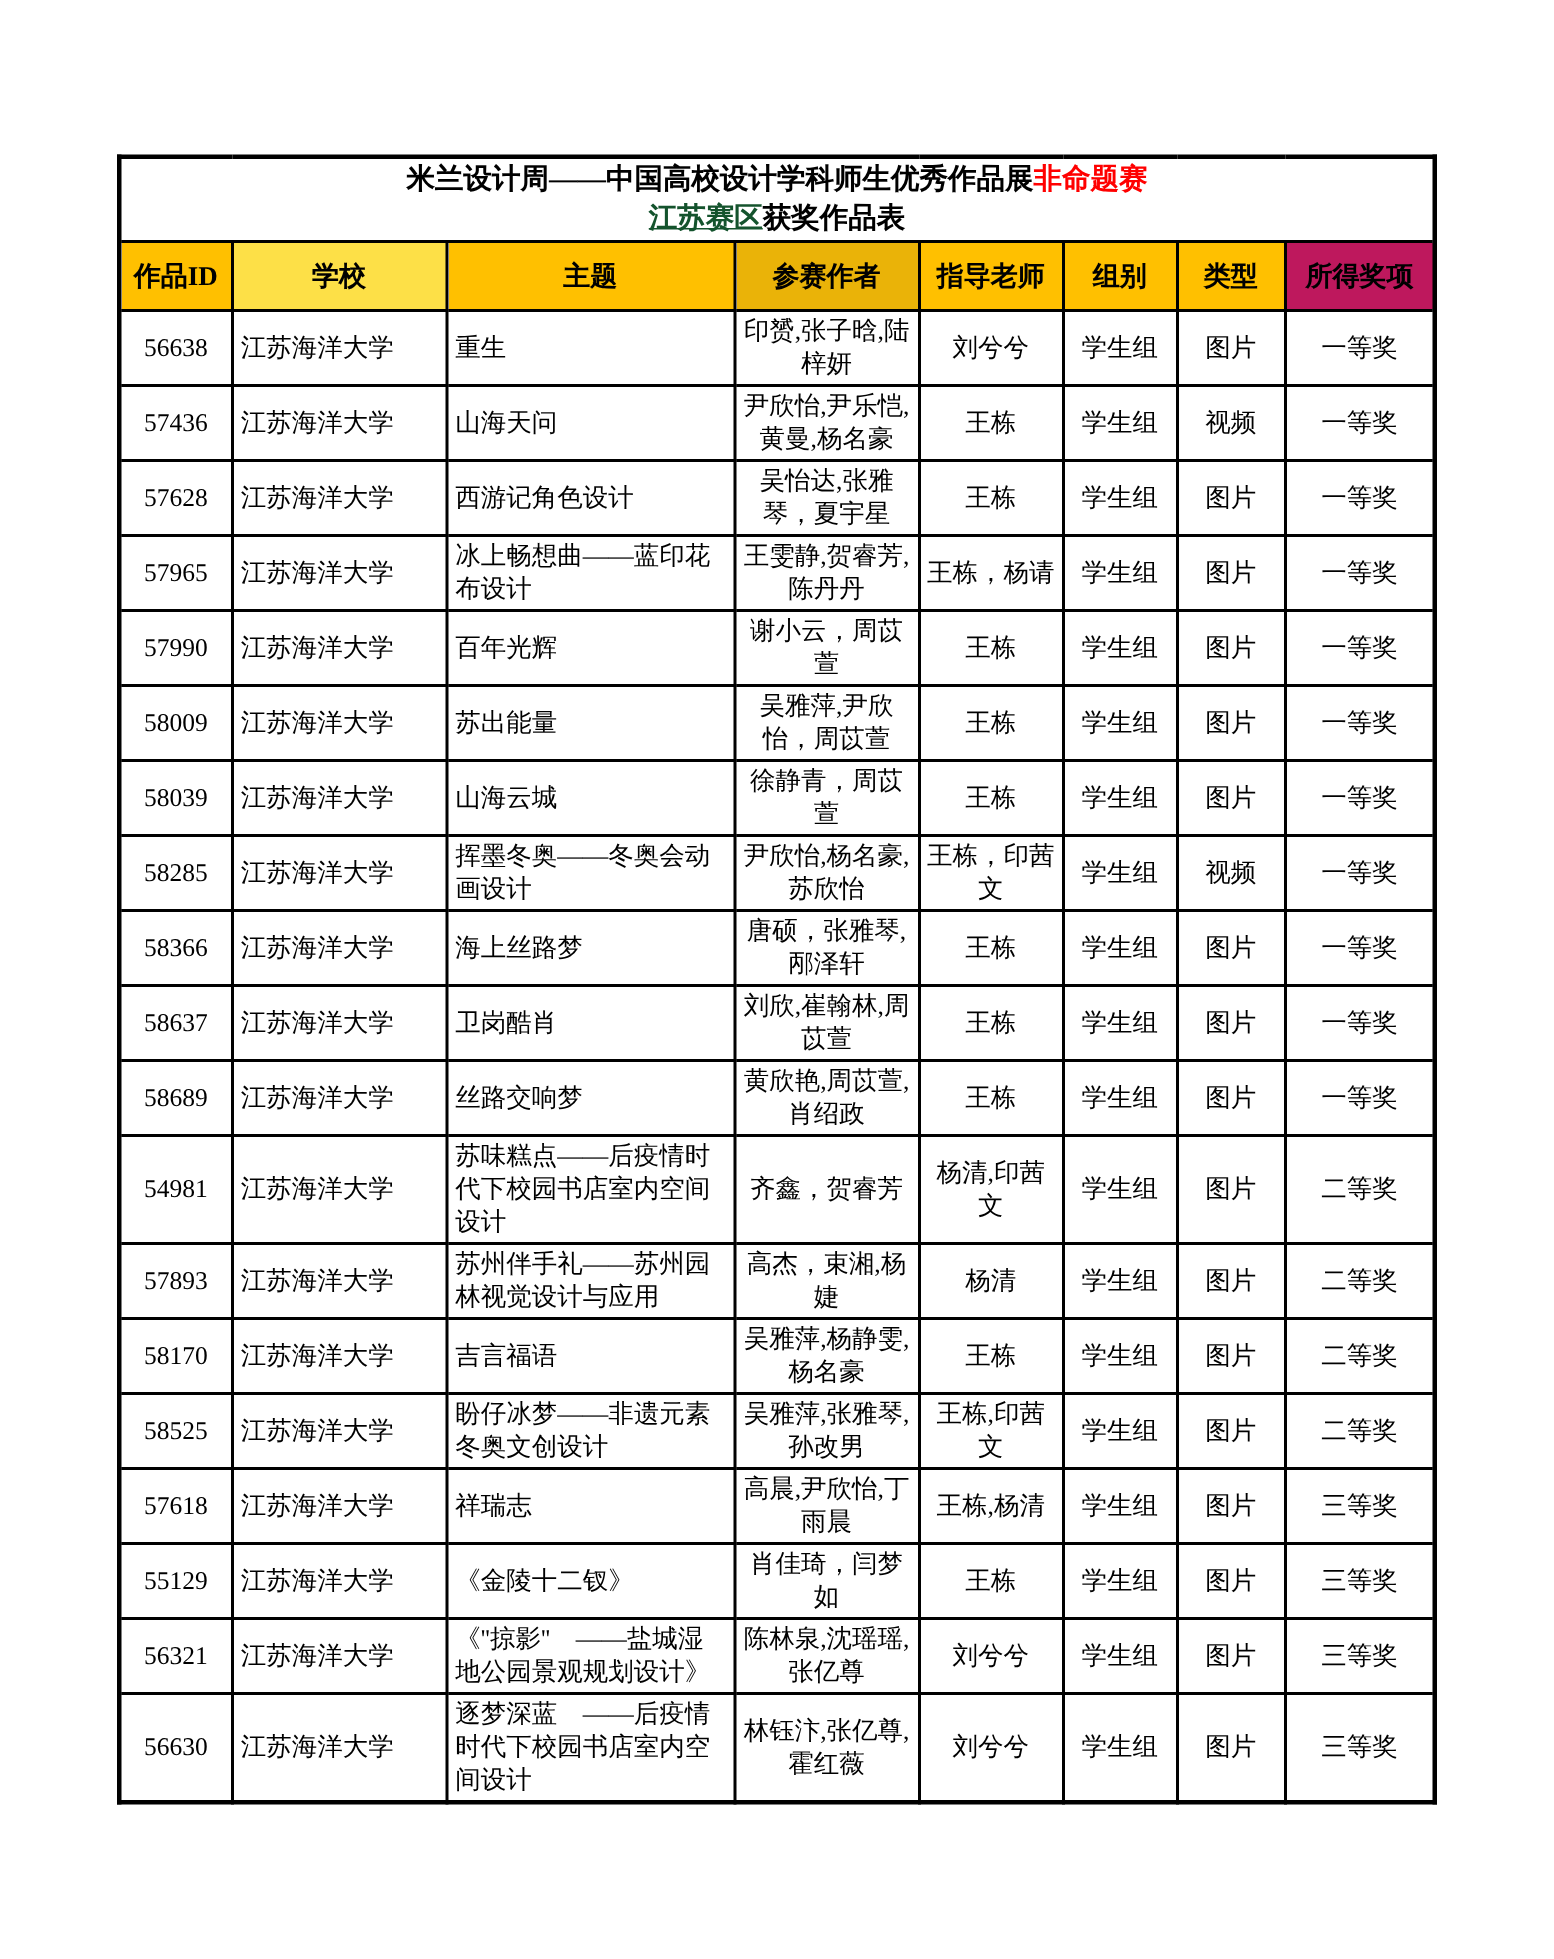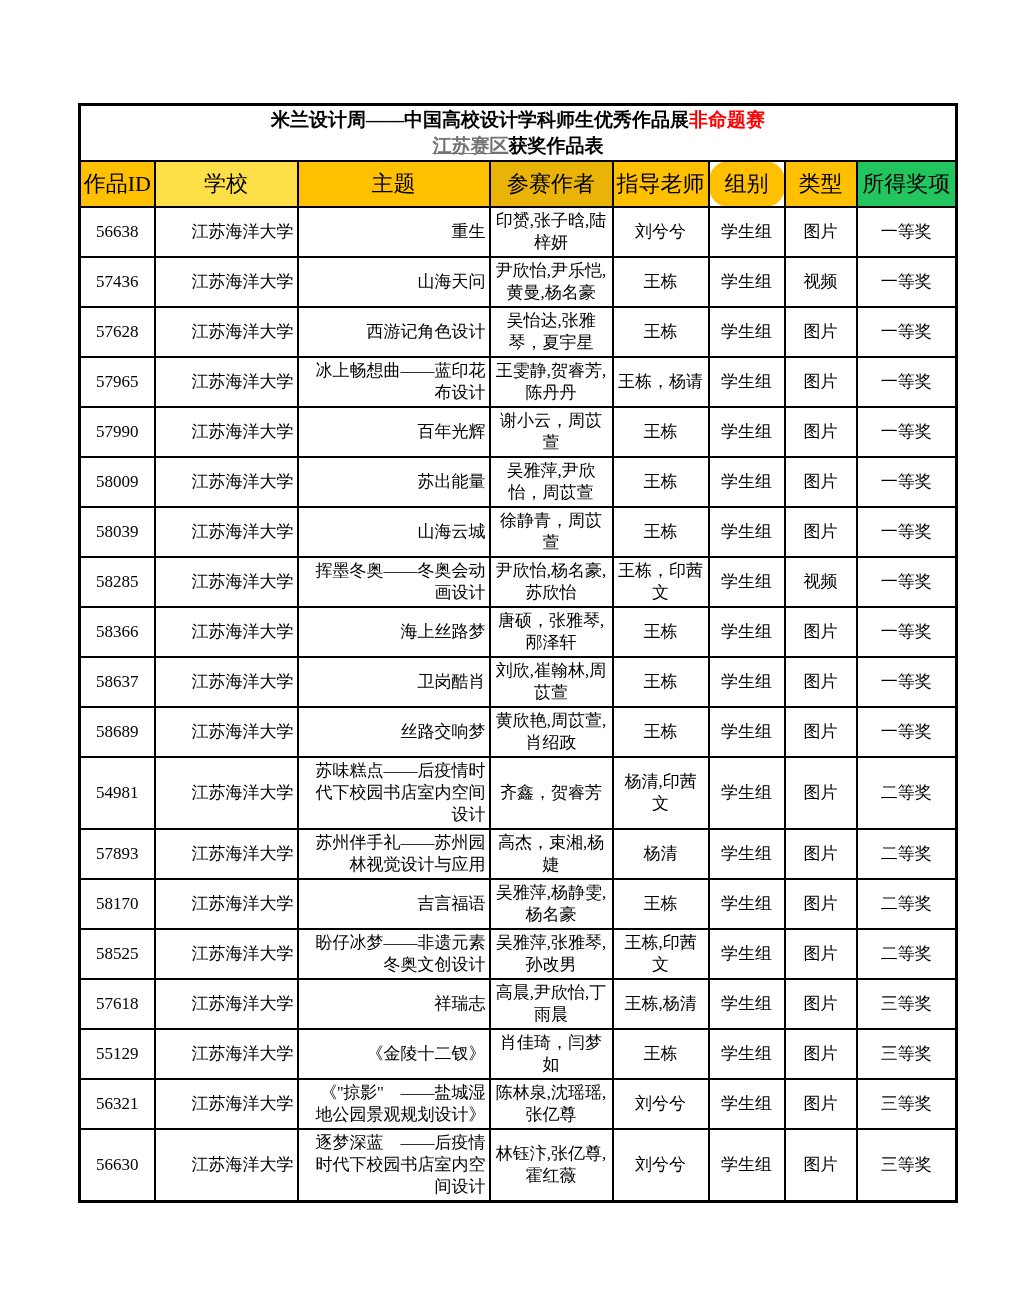--- a/index.html
+++ b/index.html
@@ -37,35 +37,35 @@
     text-align: center;
     font-weight: bold;
     font-size: 19px;
     line-height: 26px;
     padding: 1px 0;
   }
   .title-line { white-space: nowrap; }
   .red-underline { text-decoration: underline; }
   tr.header-row th {
     height: 42px;
-    font-weight: normal;
-    font-size: 22px;
+    font-weight: bold;
+    font-size: 18px;
     text-align: center;
     padding: 1px 2px;
   }
   tbody.data-rows tr { height: 48px; }
   tbody.data-rows td {
     font-size: 17px;
     line-height: 22px;
     padding: 2px 3px;
     text-align: center;
   }
   tbody.data-rows td.col-school,
   tbody.data-rows td.col-topic {
-    text-align: right;
+    text-align: left;
     padding-left: 5px;
   }
 </style>
 </head>
 <body>
 
 <div class="sheet">
   <table class="awards">
     <colgroup>
       <col style="width:75px">
@@ -74,32 +74,32 @@
       <col style="width:123px">
       <col style="width:96px">
       <col style="width:76px">
       <col style="width:72px">
       <col style="width:100px">
     </colgroup>
     <tbody>
       <tr>
         <td class="title-cell" colspan="8">
           <div class="title-line"><span>米兰设计周——中国高校设计学科师生优秀作品展</span><span class="accent-red" style="color: rgb(255, 0, 0);">非命题赛</span></div>
-          <div class="title-line"><span class="accent-red red-underline" style="color: #737373;">江苏赛区</span><span>获奖作品表</span></div>
+          <div class="title-line"><span class="accent-red red-underline" style="color: #14532d;">江苏赛区</span><span>获奖作品表</span></div>
         </td>
       </tr>
       <tr class="header-row">
         <th style="background: rgb(255, 192, 0);">作品ID</th>
         <th style="background: #fde047;">学校</th>
         <th style="background: rgb(255, 192, 0);">主题</th>
         <th style="background: #eab308;">参赛作者</th>
         <th style="background: rgb(255, 192, 0);">指导老师</th>
-        <th style="background: rgb(255, 192, 0); border-radius: 20px;">组别</th>
+        <th style="background: rgb(255, 192, 0);">组别</th>
         <th style="background: rgb(255, 192, 0);">类型</th>
-        <th style="background: #22c55e;">所得奖项</th>
+        <th style="background: #be185d;">所得奖项</th>
       </tr>
     </tbody>
     <tbody class="data-rows">
         <tr>
           <td class="col-id">56638</td>
           <td class="col-school">江苏海洋大学</td>
           <td class="col-topic">重生</td>
           <td class="col-authors">印赟,张子晗,陆梓妍</td>
           <td class="col-teacher">刘兮兮</td>
           <td class="col-group">学生组</td>

